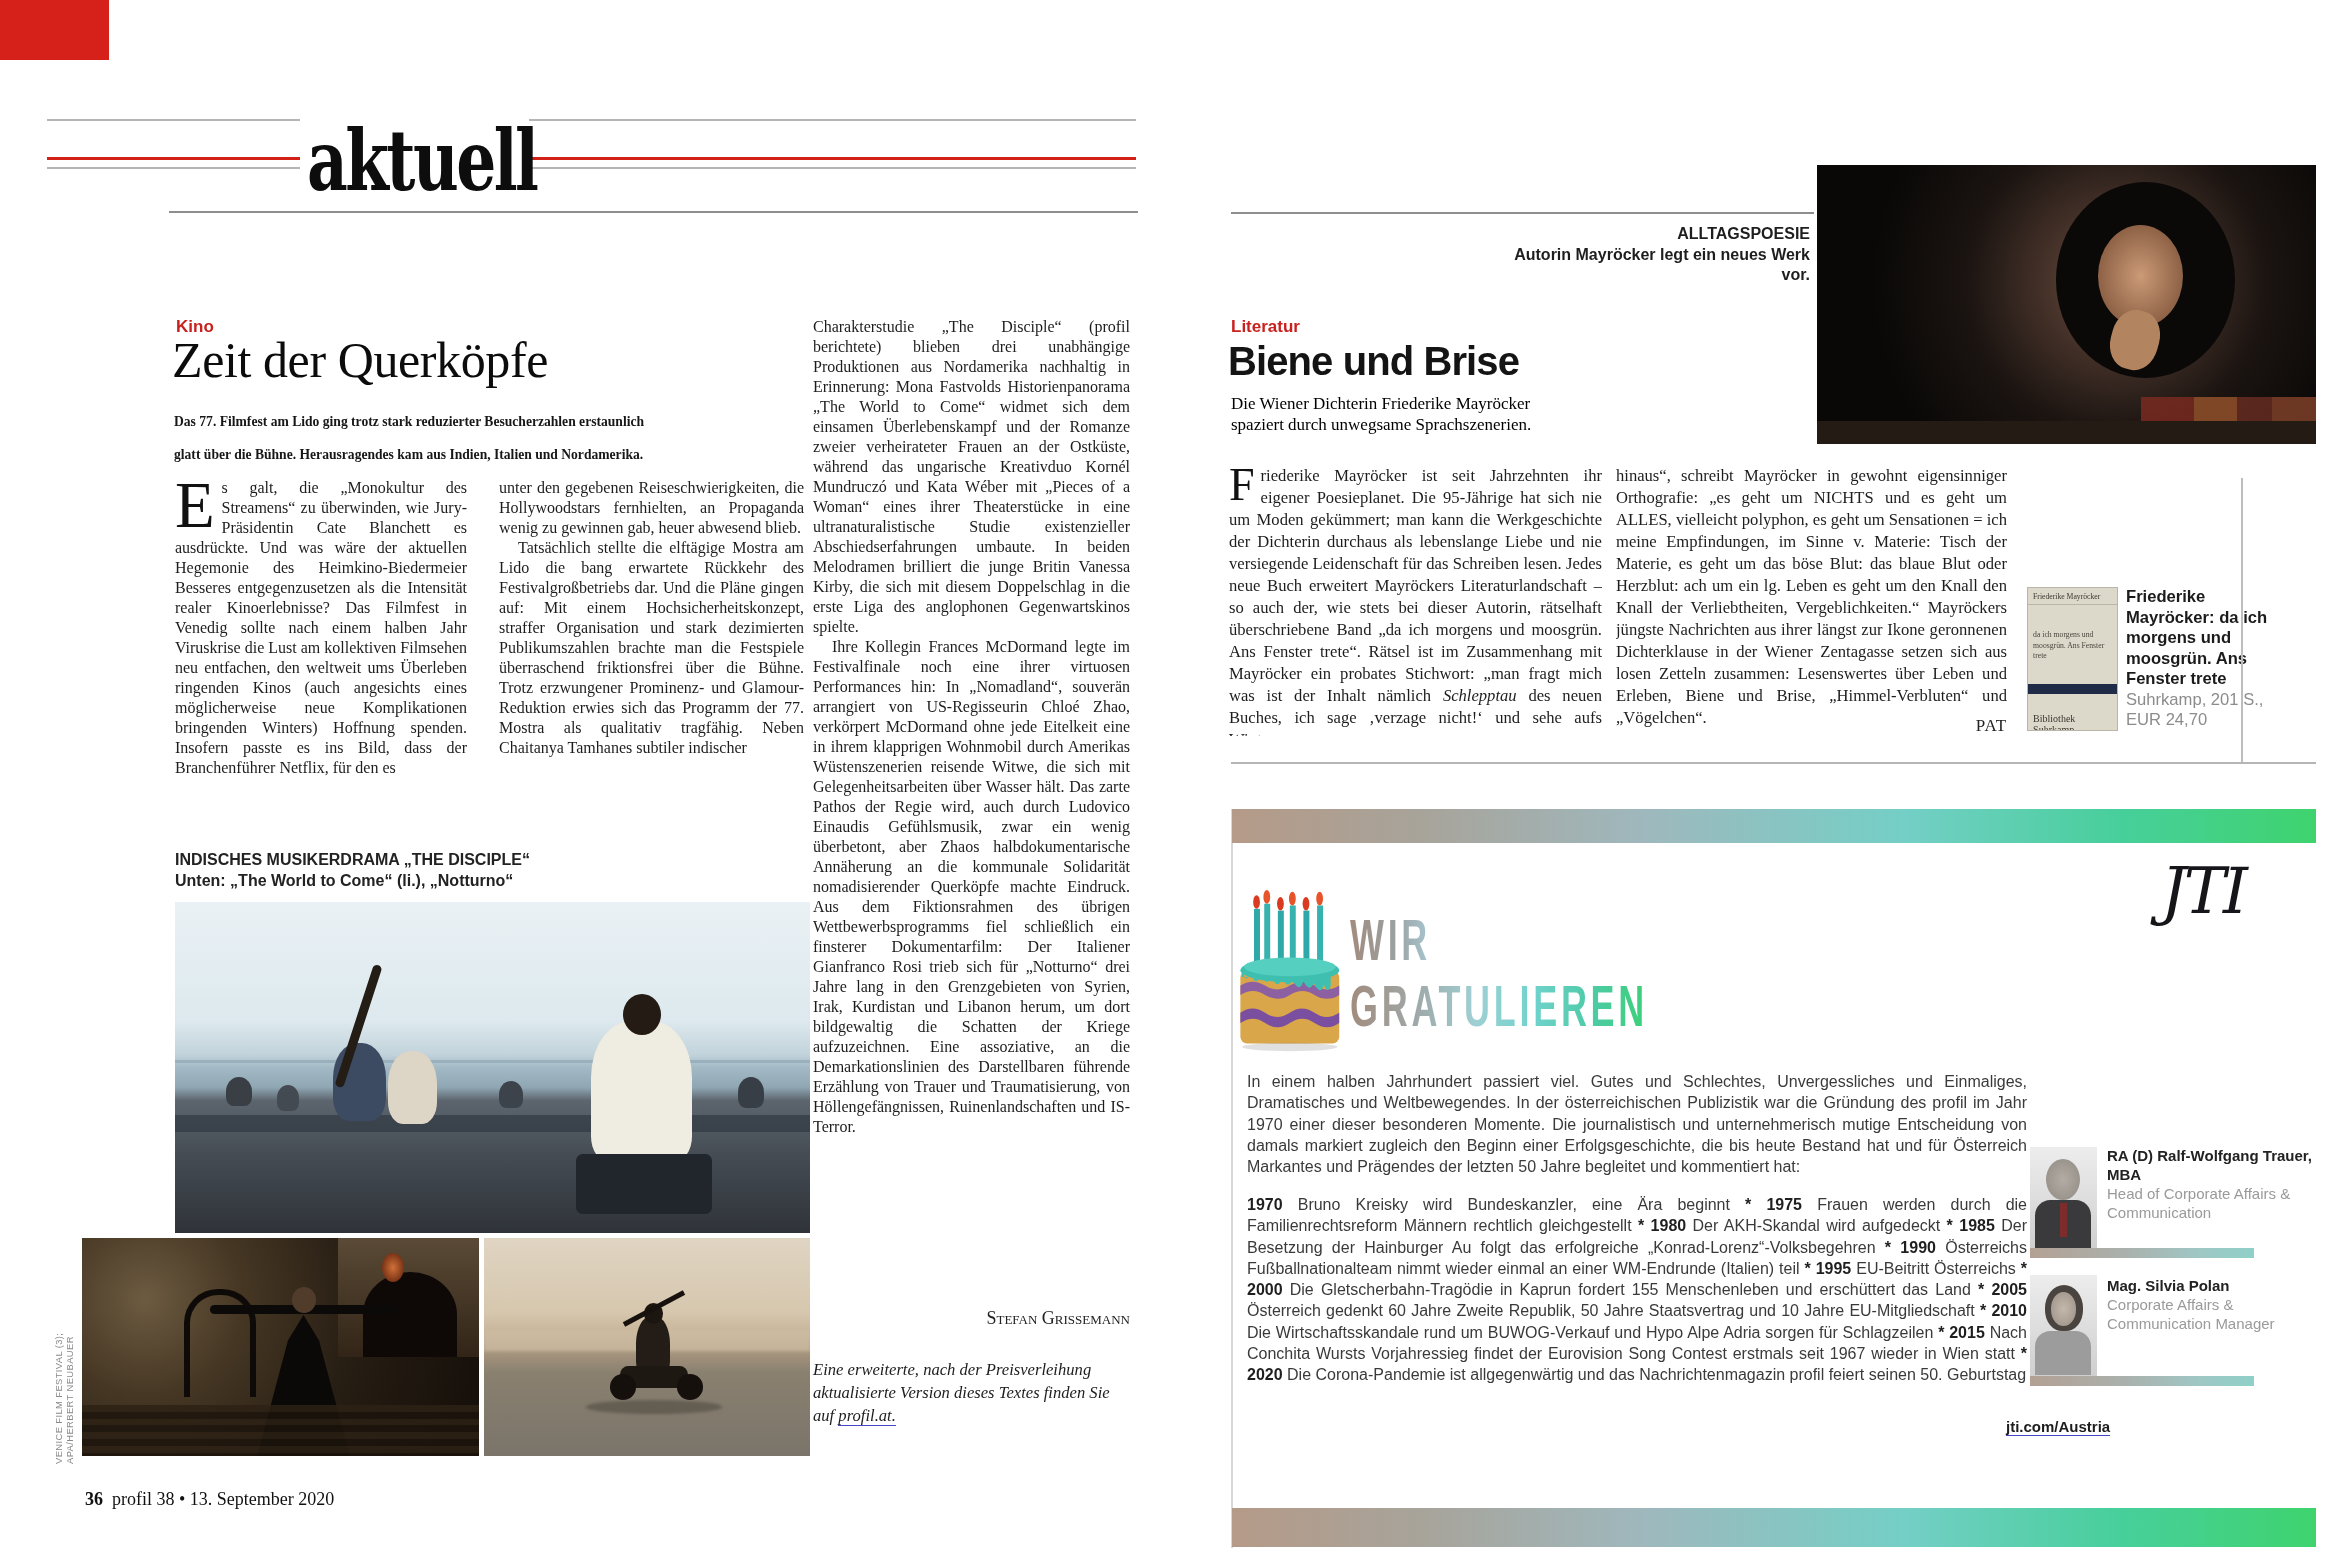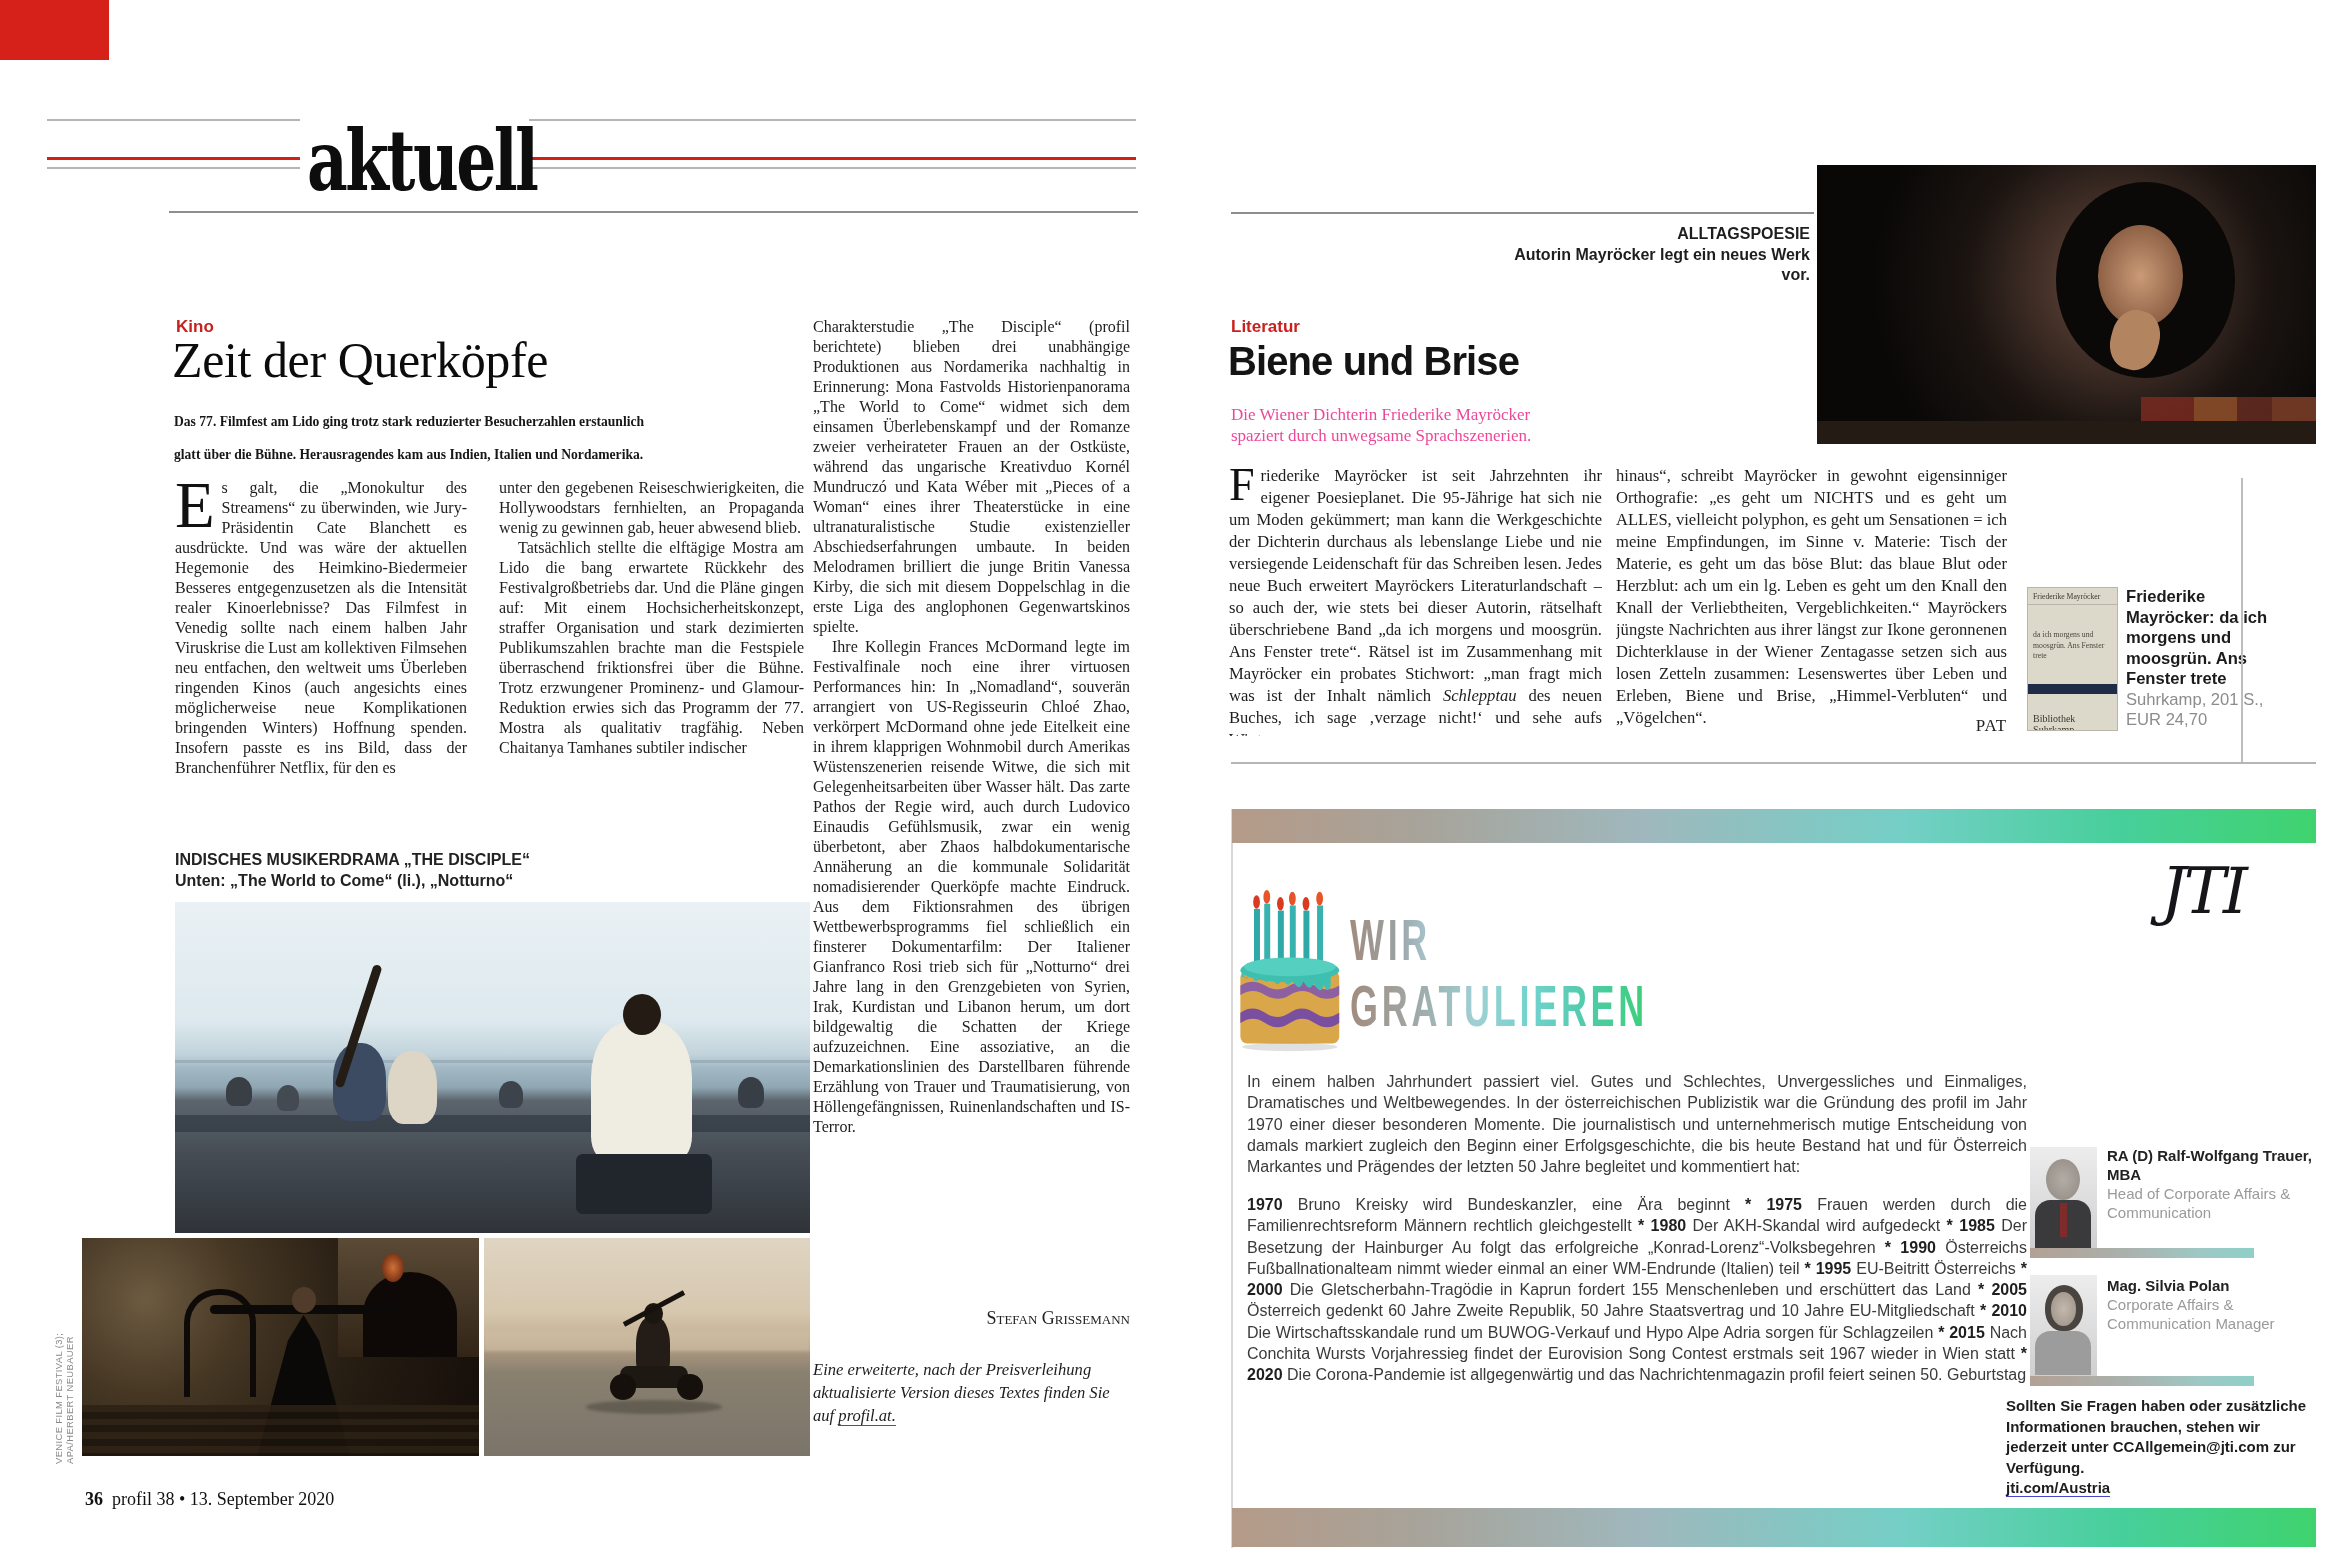--- a/index.html
+++ b/index.html
@@ -123,21 +123,21 @@
               font-size:9.4px;letter-spacing:0.4px;color:#8a8a8a;">VENICE FILM FESTIVAL (3); APA/HERBERT NEUBAUER</div>
 
   <div class="abs serif" style="left:85px;top:1489px;font-size:18px;color:#111;">
     <b>36</b>&nbsp;&nbsp;<span>profil 38 • 13. September 2020</span>
   </div>
 
   <div class="abs kicker" style="left:1231px;top:317px;">Literatur</div>
 
   <div class="abs sans" style="left:1228px;top:339px;font-size:40px;font-weight:bold;letter-spacing:-0.9px;color:#141414;">Biene und Brise</div>
 
-  <div class="abs serif" style="left:1231px;top:404px;font-size:17px;line-height:21.3px;color:#ec4899;">
+  <div class="abs serif" style="left:1231px;top:393px;font-size:17px;line-height:21.3px;color:#000000;">
     <div>Die Wiener Dichterin Friederike Mayröcker</div>
     <div>spaziert durch unwegsame Sprachszenerien.</div>
   </div>
 
   <div class="abs" style="left:1817px;top:165px;width:499px;height:279px;overflow:hidden;
               background:radial-gradient(circle at 60% 42%,#7c5c44 0%,#47332a 20%,#1b1411 44%,#090807 72%);">
     <div class="abs" style="left:239px;top:17px;width:179px;height:196px;border-radius:50%;background:#0b0908;"></div>
     <div class="abs" style="left:281px;top:60px;width:85px;height:102px;border-radius:50%;background:radial-gradient(#cb9a76,#8a5e43 75%);"></div>
     <div class="abs" style="left:294px;top:145px;width:48px;height:60px;border-radius:45%;background:#b38460;transform:rotate(15deg);"></div>
     <div class="abs" style="left:324px;top:232px;width:175px;height:47px;background:linear-gradient(90deg,#7e2b20 0 30%,#99542c 30% 55%,#6b2d22 55% 75%,#84422a 75% 100%);opacity:.8;"></div>
@@ -230,18 +230,18 @@
     <div style="position:absolute;left:20.5px;top:17px;width:25.6px;height:34px;border-radius:50%;background:radial-gradient(#c4b8ac,#9a8f85);"></div>
     <div style="position:absolute;left:5.1px;top:56px;width:56px;height:44px;border-radius:15.4px 15.4px 0 0;background:#9c9c9c;"></div>
   </div>
   <div class="abs sans" style="left:2107px;top:1276px;width:218px;font-size:15px;line-height:19px;">
     <div style="font-weight:bold;color:#222;">Mag. Silvia Polan</div>
     <div style="color:#9a9a9a;">Corporate Affairs &amp; Communication Manager</div>
   </div>
   <div class="abs gradbar-small" style="left:2030px;top:1376px;width:224px;height:10.2px;"></div>
 
   <div class="abs sans" style="left:2006px;top:1396px;width:316px;font-size:15px;line-height:20.5px;font-weight:bold;color:#1d1d1d;">
-    <span>Sollten Sie Fragen haben oder zusätzliche Informationen brauchen, stehen wir jederzeit unter CCAllgemein@jti.com zur Verfügung.</span><br>
+    <br>
     <a href="#" class="underline-link">jti.com/Austria</a>
   </div>
 
 </div>
 
 
 </body></html>

